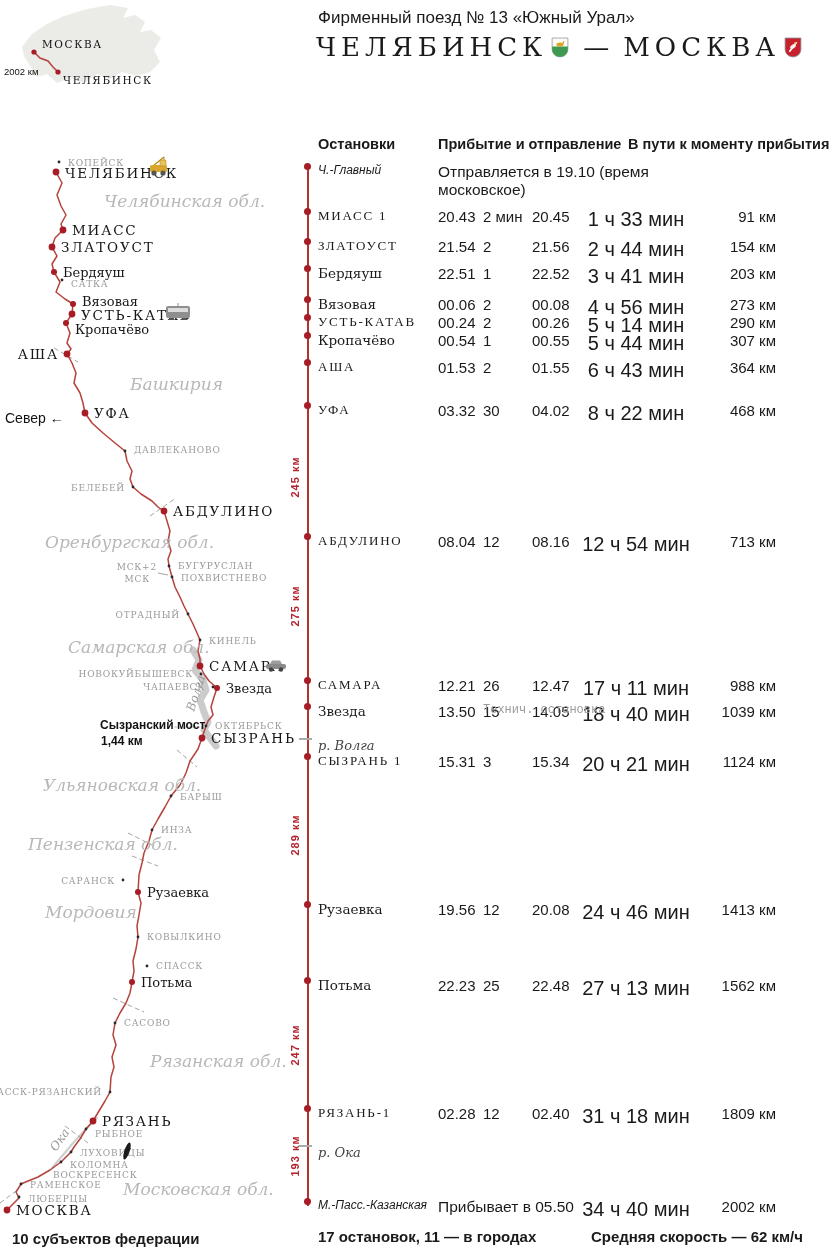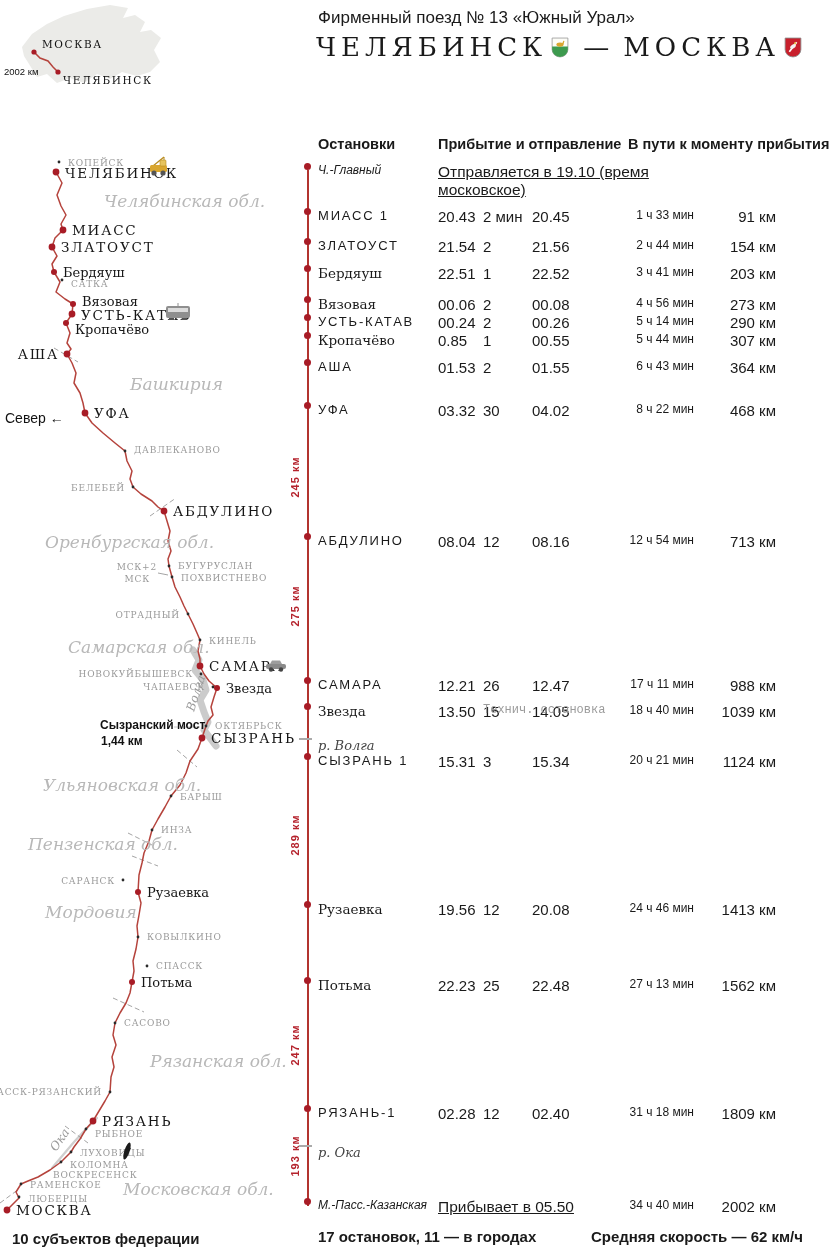--- a/index.html
+++ b/index.html
@@ -16,30 +16,30 @@
   .th{position:absolute;top:136px;font-weight:bold;font-size:14.5px;}
   
   .vline{position:absolute;left:307px;top:170px;width:2px;height:1036px;background:#b2342f;}
   .kmlab{position:absolute;transform:translate(-50%,-50%) rotate(-90deg);font-weight:bold;
          font-size:11px;color:#b5232d;letter-spacing:1px;white-space:nowrap;}
   
   .trow{position:absolute;left:0;width:696px;height:20px;}
   .trow span{position:absolute;top:0;}
   .tdot{left:304px;top:4px;width:7px;height:7px;border-radius:50%;background:#a81c26;}
   .rtick{left:299px;top:7px;width:13px;height:2px;background:#aaa;}
-  .n-caps{left:318px;font-family:Liberation Sans, sans-serif;font-size:13px;letter-spacing:1.8px;}
+  .n-caps{left:318px;font-family:Liberation Serif, serif;font-size:13px;letter-spacing:1.8px;}
   .n-plain{left:318px;font-family:"DejaVu Serif","Liberation Serif",serif;font-size:13.5px;}
   .n-depot{left:318px;font-style:italic;font-size:12px;top:2px;}
   .n-river{left:318px;font-family:"DejaVu Serif","Liberation Serif",serif;font-style:italic;font-size:13px;color:#444;}
   .c-arr{left:438px;font-size:15px;}
   .c-stop{left:483px;font-size:15px;}
   .c-dep{left:532px;font-size:15px;}
-  .c-el{left:578px;width:116px;text-align:right;font-size:12px;}
+  .c-el{left:578px;width:116px;text-align:center;font-size:20px;}
   .c-di{left:683px;width:93px;text-align:right;font-size:15px;}
-  .c-note{left:438px;font-size:15.5px;text-decoration:underline;}
+  .c-note{left:438px;font-size:15.5px;}
   .c-sub{left:483px;top:21px;font-size:12px;color:#9b9b9b;font-family:Liberation Mono, monospace;}
   
   .foot{position:absolute;font-weight:bold;font-size:15px;}
   
   svg text{user-select:none;}
 </style>
 </head>
 <body>
 
 <div class="page">
@@ -271,21 +271,21 @@
         <span class="n-caps">УСТЬ-КАТАВ</span>
         <span class="c-arr">00.24</span>
         <span class="c-stop">2</span>
         <span class="c-dep">00.26</span>
         <span class="c-el">5 ч 14 мин</span>
         <span class="c-di">290 км</span>
       </div>
       <div class="trow" style="top: 332px;">
         <span class="tdot"></span>
         <span class="n-plain">Кропачёво</span>
-        <span class="c-arr">0.85</span>
+        <span class="c-arr">00.54</span>
         <span class="c-stop">1</span>
         <span class="c-dep">00.55</span>
         <span class="c-el">5 ч 44 мин</span>
         <span class="c-di">307 км</span>
       </div>
       <div class="trow" style="top: 359px;">
         <span class="tdot"></span>
         <span class="n-caps">АША</span>
         <span class="c-arr">01.53</span>
         <span class="c-stop">2</span>

